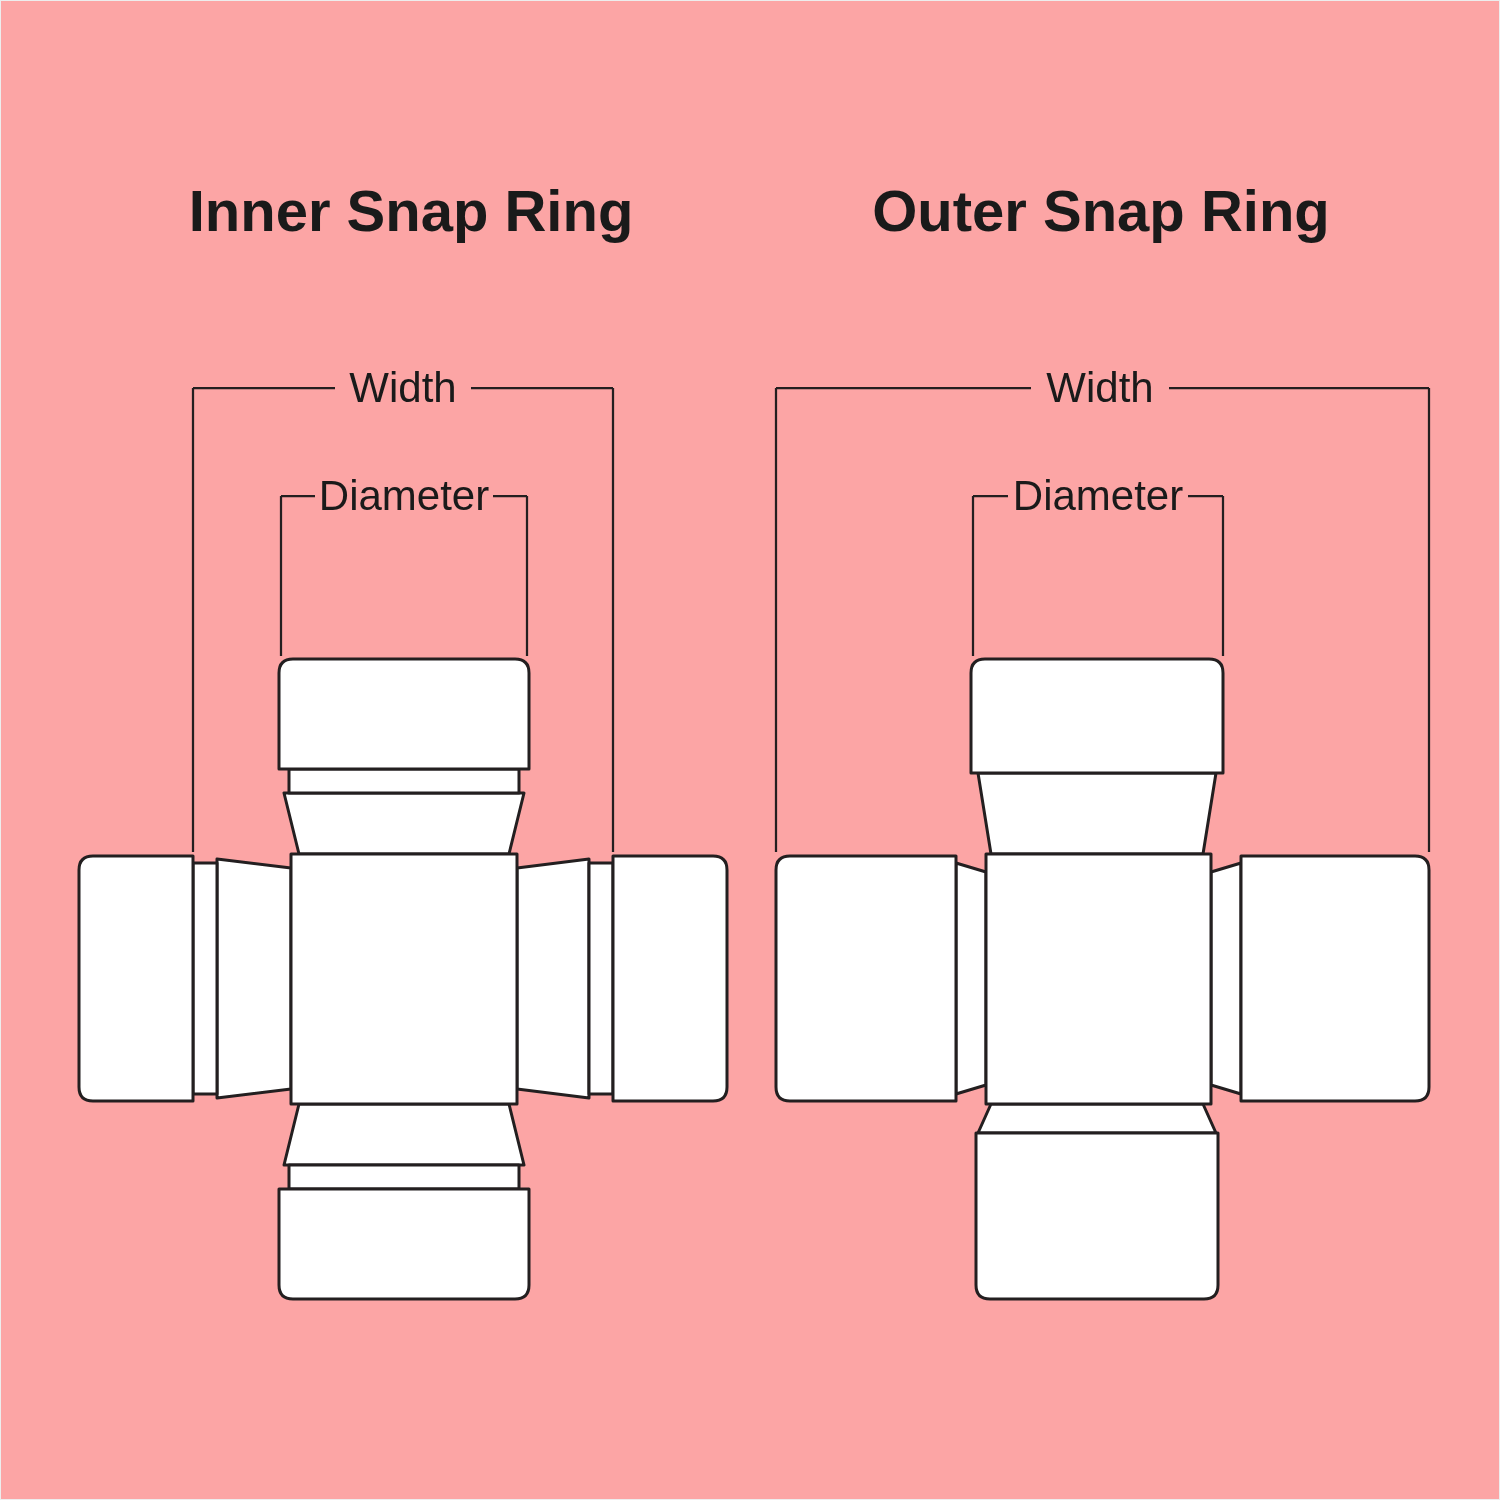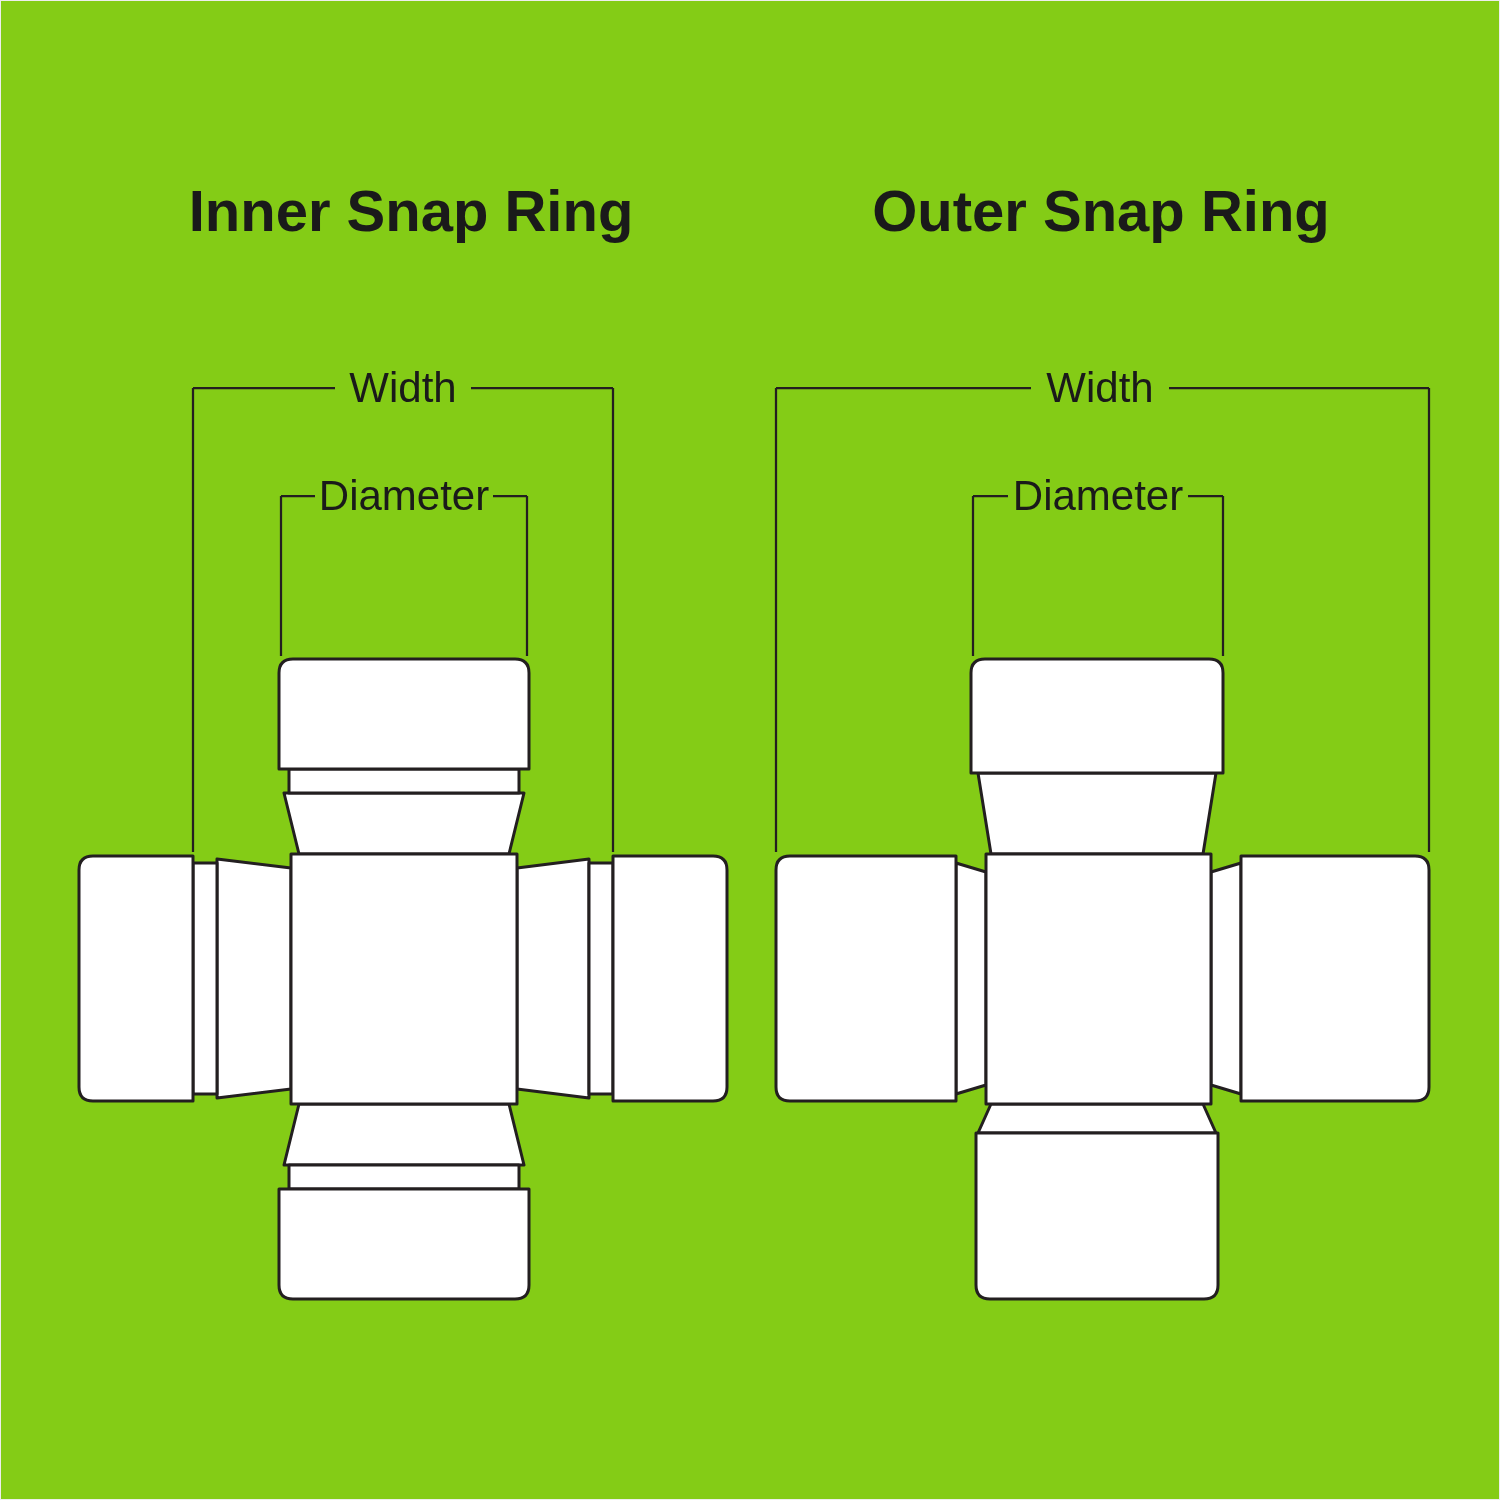--- a/index.html
+++ b/index.html
@@ -5,21 +5,21 @@
   html, body {
     margin: 0;
     padding: 0;
     background: #ffffff;
     font-family: "Liberation Sans", sans-serif;
   }
   .canvas {
     position: relative;
     width: 1500px;
     height: 1500px;
-    background: #84cc16;
+    background: #fca5a5;
     box-sizing: border-box;
     border: 1px solid #ededed;
     overflow: hidden;
   }
   svg { display: block; }
   .part {
     fill: #ffffff;
     stroke: #231f20;
     stroke-width: 3;
     stroke-linejoin: round;

